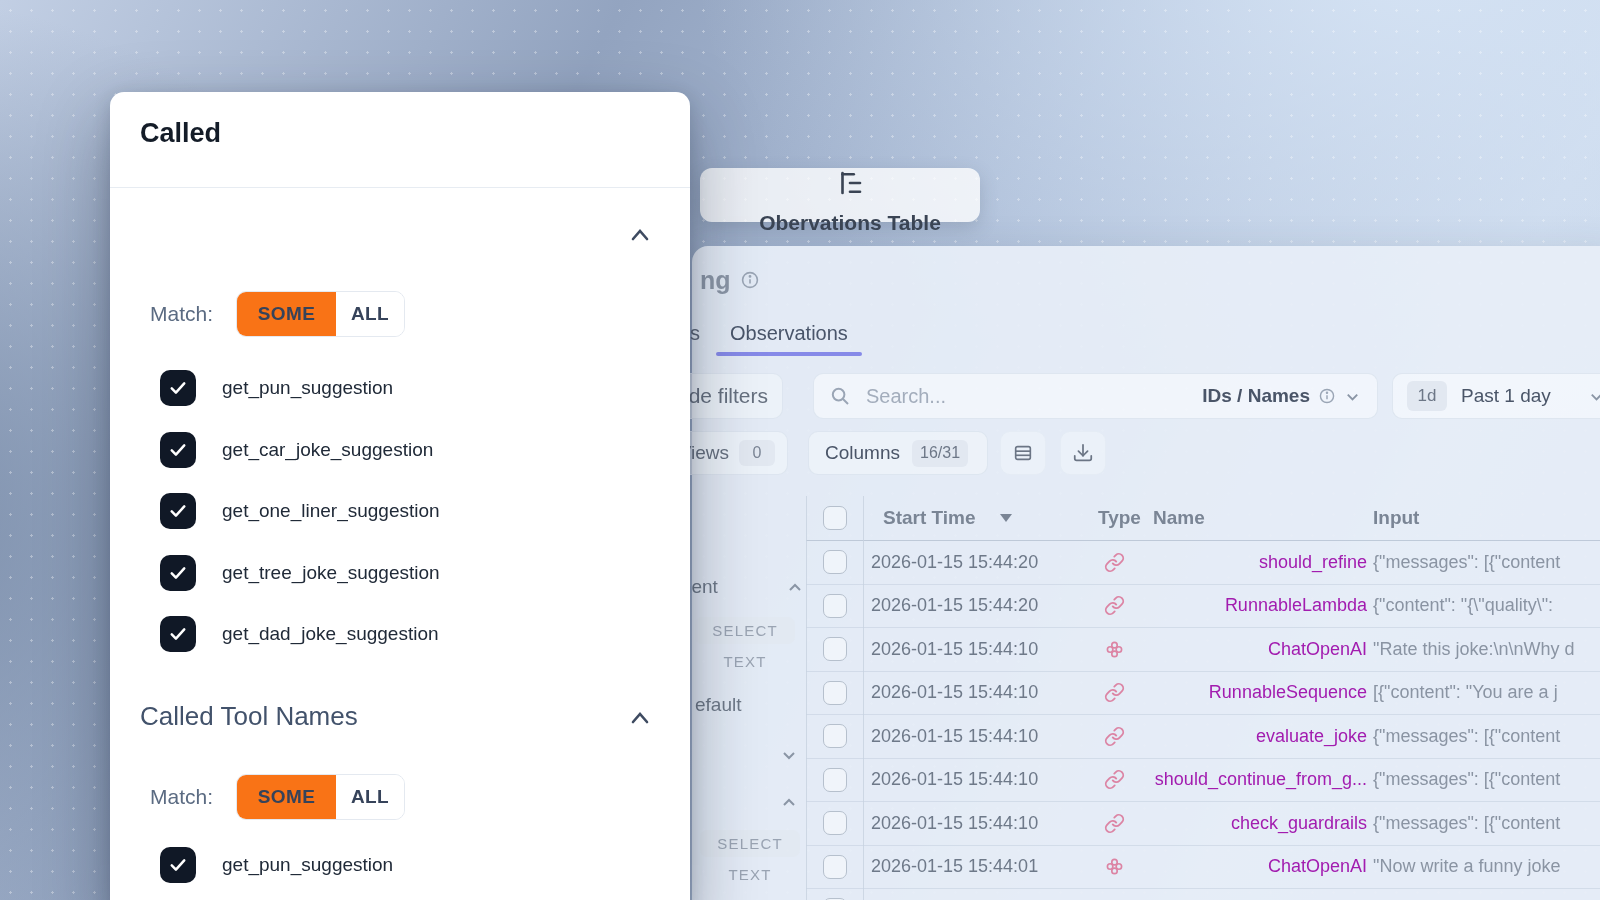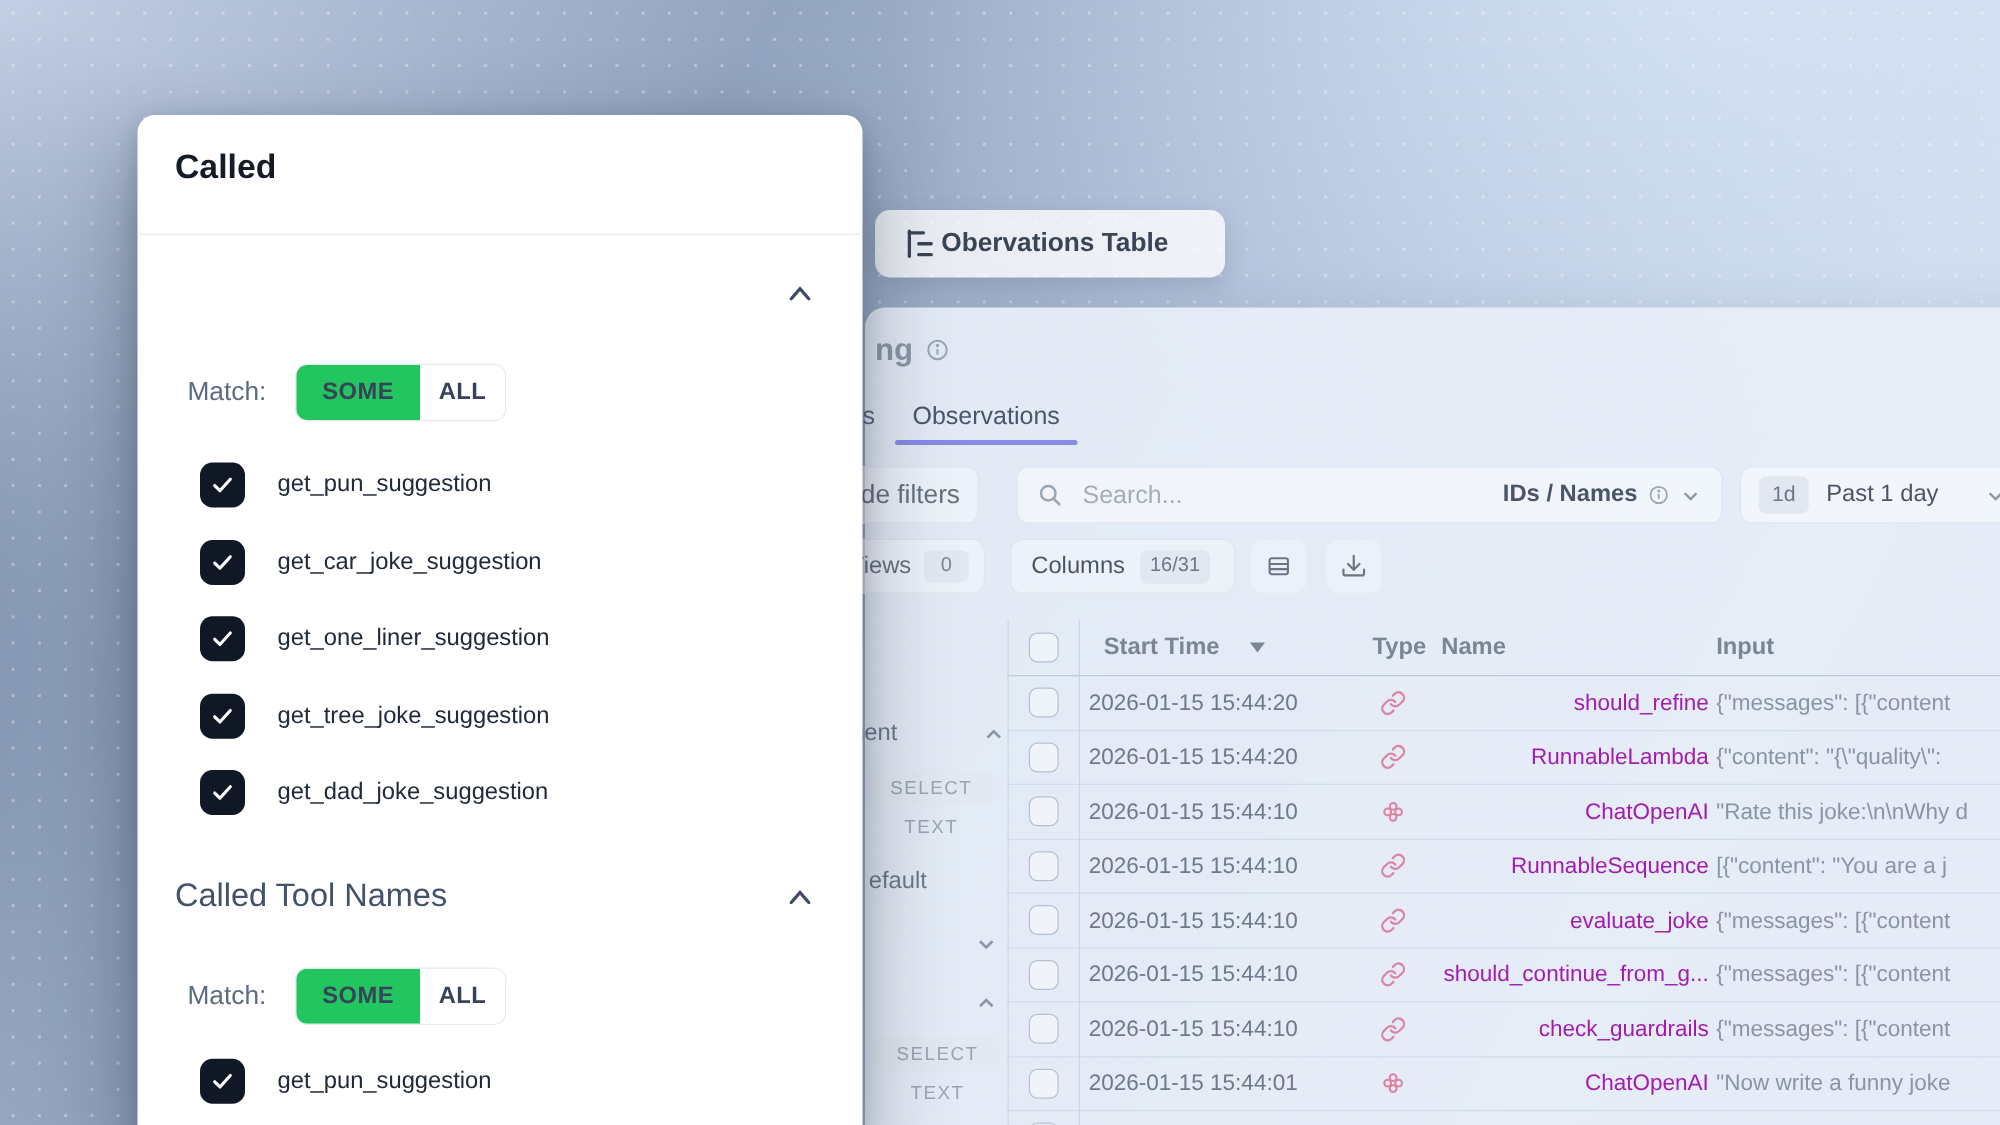--- a/index.html
+++ b/index.html
@@ -69,39 +69,39 @@
   .strip-text{color:#6e7988;font-size:19px;}
   .opt-pill{width:100px;height:27px;border-radius:7px;background:rgba(226,233,241,.85);
     display:flex;align-items:center;justify-content:center;}
   .opt-label{font-size:15px;letter-spacing:1.2px;color:#9aa4b3;}
   .opt-plain{width:100px;display:flex;justify-content:center;font-size:15px;
     letter-spacing:1.2px;color:#9aa4b3;}
   .chev{color:#8a95a5;}
   
   .view-badge{position:absolute;left:700px;top:168px;width:280px;height:54px;z-index:30;
     background:rgba(255,255,255,.78);border-radius:12px;display:flex;align-items:center;
-    gap:3px;padding-left:20px;box-sizing:border-box;
-    box-shadow:0 6px 18px rgba(71,85,105,.22);color:#3a4454;}
+    gap:13px;padding-left:20px;box-sizing:border-box;
+    box-shadow:0 6px 18px rgba(71,85,105,.22);color:#3a4454;flex-direction:column;}
   .view-badge .lbl{font-size:21px;font-weight:700;}
   
   .modal{position:absolute;left:110px;top:92px;width:580px;height:828px;z-index:40;
     background:#fff;border-radius:14px;
     box-shadow:0 26px 70px rgba(15,23,42,.35),0 5px 18px rgba(15,23,42,.16);}
   .m-title{left:30px;top:26px;font-size:27px;font-weight:700;color:#141c28;}
   .m-divider{left:0;right:0;top:95px;height:1px;background:#e7ecf2;}
   .sec-title{left:30px;font-size:26px;font-weight:500;color:#42526b;}
   .sec-chev{left:516px;width:28px;height:28px;display:flex;align-items:center;
     justify-content:center;color:#3e4b61;}
   .match-label{left:40px;height:46px;display:flex;align-items:center;
     font-size:21px;color:#5b6b82;}
   .toggle{left:126px;width:169px;height:46px;border:1px solid #e4e9f0;border-radius:10px;
     overflow:hidden;display:flex;box-sizing:border-box;background:#fff;}
   .tseg{display:flex;align-items:center;justify-content:center;font-size:19px;
     font-weight:600;letter-spacing:.4px;color:#36435a;}
-  .tseg.some{width:99px;background:#22c55e;}
+  .tseg.some{width:99px;background:#f97316;}
   .tseg.all{flex:1;background:#fff;}
   .item{left:50px;height:36px;display:flex;align-items:center;gap:26px;}
   .mcb{width:36px;height:36px;border-radius:10px;background:#101826;display:flex;
     align-items:center;justify-content:center;flex:0 0 auto;}
   .item-label{font-size:19px;color:#202a38;white-space:nowrap;}
   svg{display:block;}
 </style>
 </head>
 <body>
 

